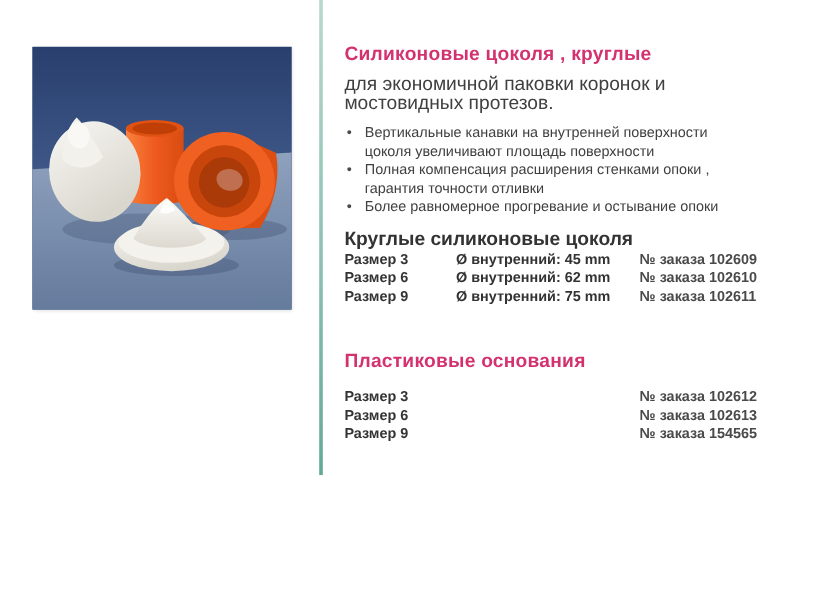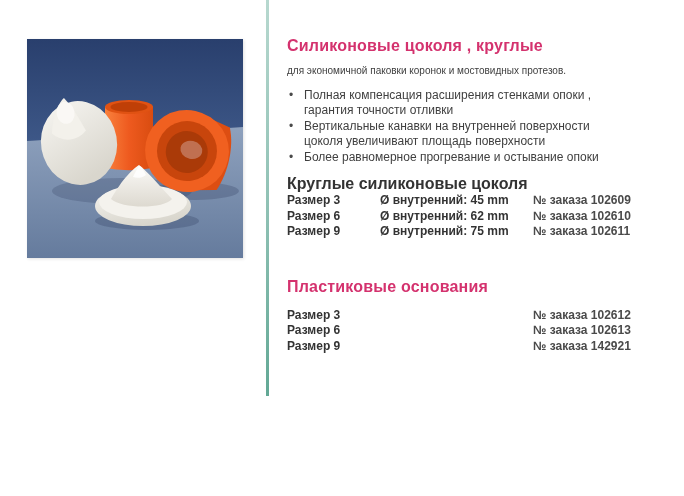--- a/index.html
+++ b/index.html
@@ -21,21 +21,21 @@
   }
   .content {
     position:absolute; left:287px; top:36px; width:361px;
     color:#424242;
   }
   .sec-title {
     font-size:16px; line-height:19px; font-weight:bold; color:#d4326e;
     letter-spacing:0.2px;
   }
   .intro {
-    margin-top:8px; font-size:10px; line-height:15.5px; max-width:308px;
+    margin-top:8px; font-size:16px; line-height:15.5px; max-width:308px;
     color:#404040;
   }
   .intro.bold { font-weight:bold; color:#333333; max-width:320px; }
   .bullets { margin-top:9px; list-style:none; }
   .bullets li {
     position:relative; padding-left:17px; max-width:322px;
     font-size:12px; line-height:15.5px; color:#404040;
   }
   .bullets li::before {
     content:"\2022"; position:absolute; left:2px; top:0;
@@ -123,22 +123,22 @@
 
   <div class="divider"></div>
 
   <div class="content">
 
     <div>
       <div class="sec-title">Силиконовые цоколя , круглые</div>
       <p class="intro">для экономичной паковки коронок и мостовидных протезов.</p>
 
       <ul class="bullets">
+        <li>Вертикальные канавки на внутренней поверхности цоколя увеличивают площадь поверхности</li>
         <li>Полная компенсация расширения стенками опоки , гарантия точности отливки</li>
-        <li>Вертикальные канавки на внутренней поверхности цоколя увеличивают площадь поверхности</li>
         <li>Более равномерное прогревание и остывание опоки</li>
       </ul>
 
       <div class="table-title">Круглые силиконовые цоколя</div>
 
       <div class="rows">
         <div class="row">
           <span class="c-size">Размер 3</span>
           <span class="c-diam">Ø внутренний: 45 mm</span>
           <span class="c-order">№ заказа 102609</span>
@@ -163,19 +163,19 @@
         <div class="row">
           <span class="c-size">Размер 3</span>
           <span class="c-order">№ заказа 102612</span>
         </div>
         <div class="row">
           <span class="c-size">Размер 6</span>
           <span class="c-order">№ заказа 102613</span>
         </div>
         <div class="row">
           <span class="c-size">Размер 9</span>
-          <span class="c-order">№ заказа 142921</span>
+          <span class="c-order">№ заказа 154565</span>
         </div>
       </div>
     </div>
 
   </div>
 </div>
 
 </body></html>

